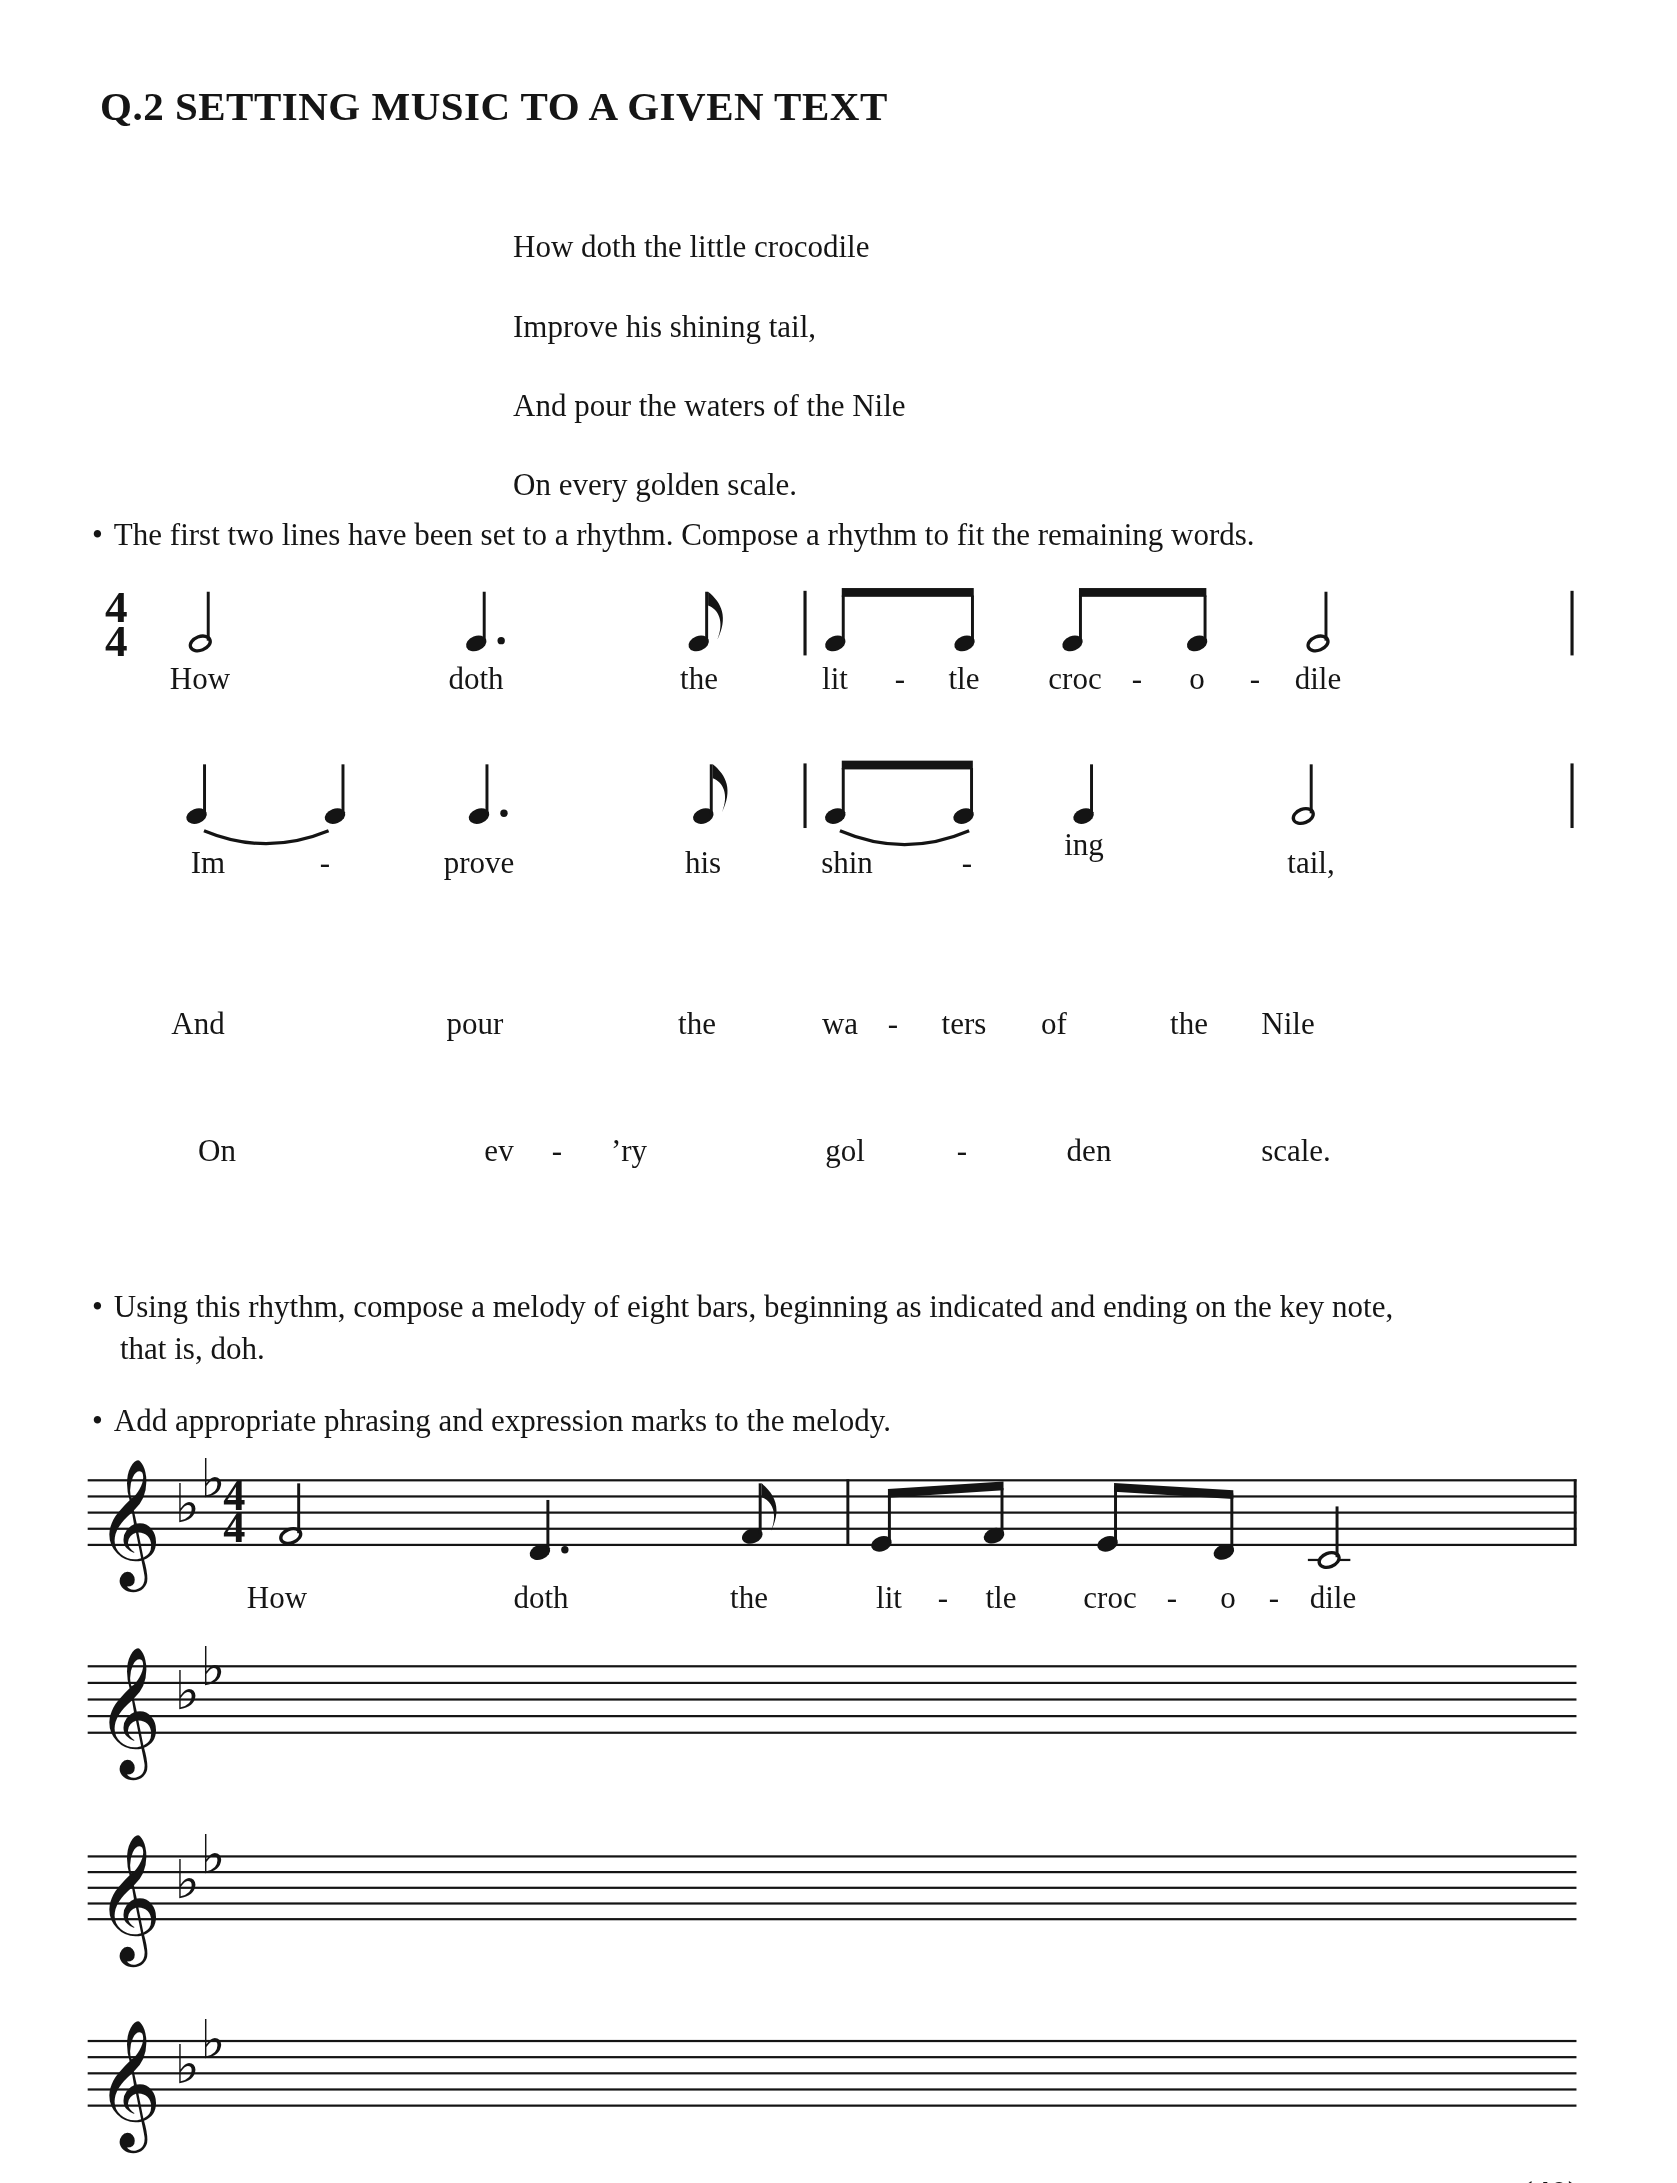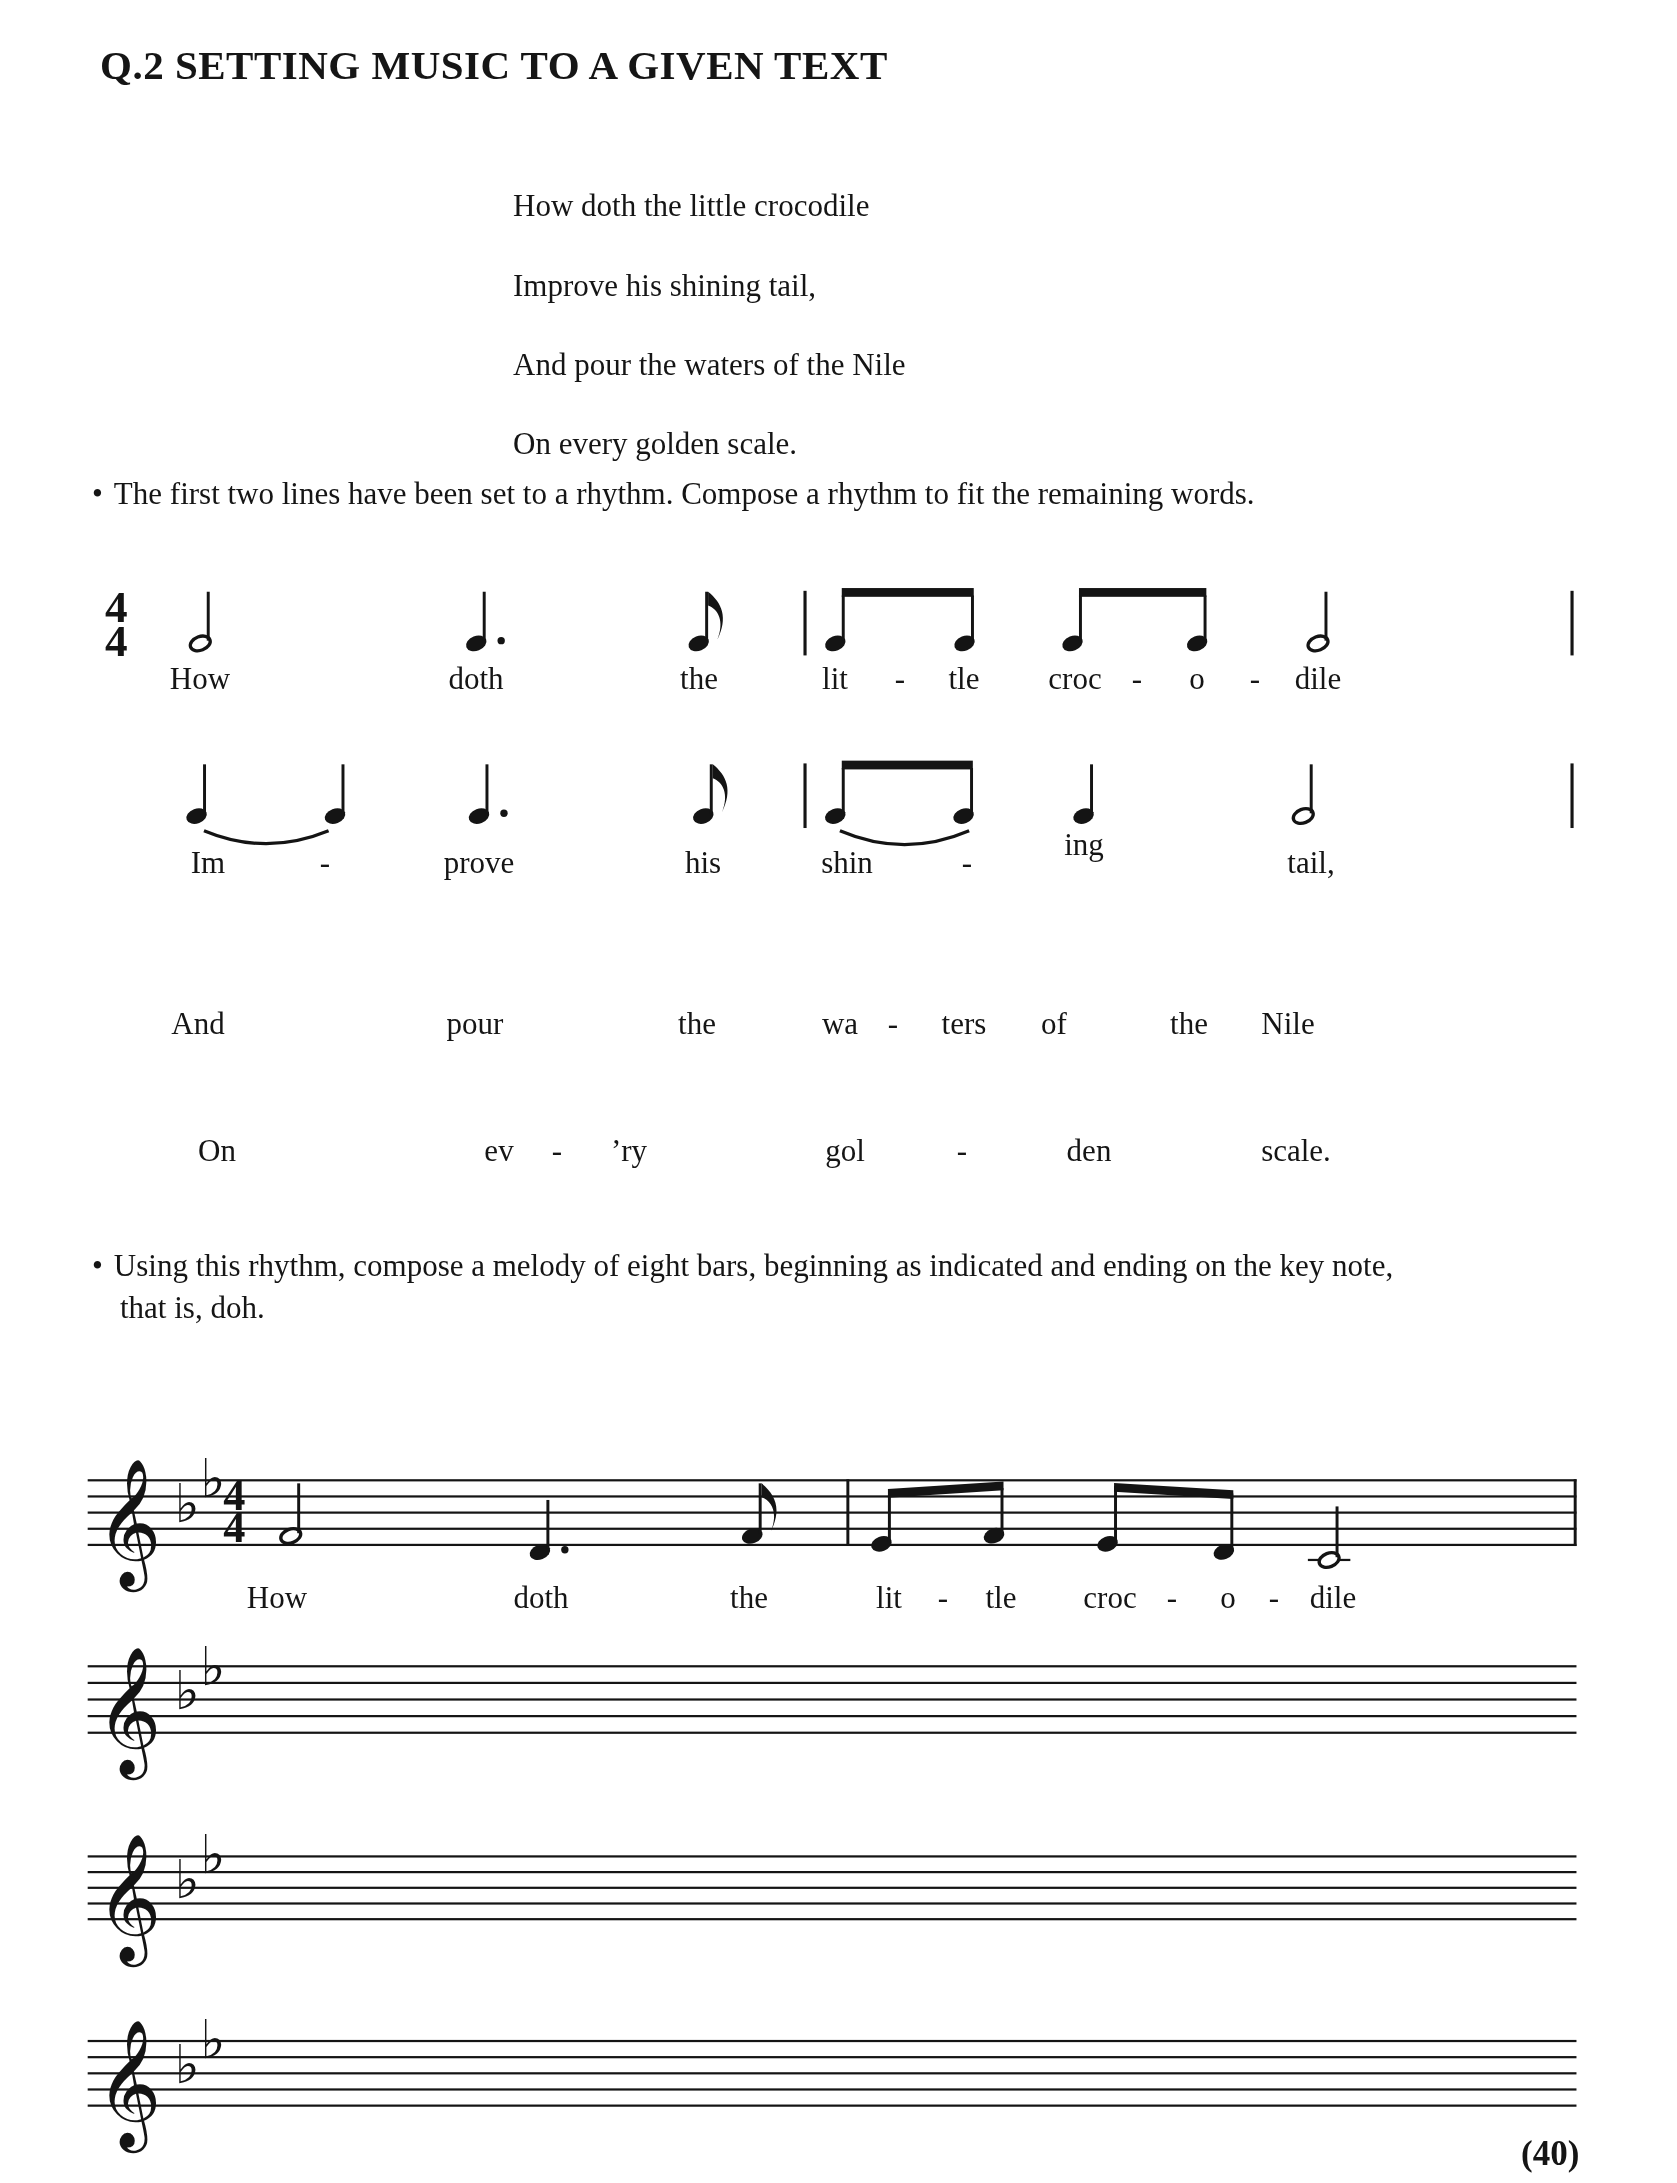--- a/index.html
+++ b/index.html
@@ -1,18 +1,18 @@
 <!DOCTYPE html>
 <html style="font-size:14.8px"><head>
 <meta charset="utf-8">
 <style>
   html,body{margin:0;padding:0;background:#fff;}
   .page{position:relative;width:1678px;height:2184px;background:#ffffff;
         font-family:"Liberation Serif",serif;color:#151515;overflow:hidden;}
-  .abs{position:absolute;white-space:nowrap;}
+  .abs{position:absolute;white-space:nowrap;margin-top:41px;}
   .title{font-size:41px;font-weight:bold;letter-spacing:0.5px;}
   .body-text{font-size:31px;}
   .poem-line{font-size:31px;}
   .bullet-line{font-size:31px;}
   .bullet-marker{margin-right:11px;}
   .syl{position:absolute;transform:translateX(-50%);font-size:31px;white-space:nowrap;}
   .mark{font-size:35px;font-weight:bold;}
   em{font-style:italic;}
   svg text{font-family:"DejaVu Sans",sans-serif;fill:#141414;}
   svg text.tsig{font-family:"Liberation Serif",serif;font-weight:bold;}
@@ -248,20 +248,23 @@
   <span class="syl" style="left:845px;top:1133px">gol</span>
   <span class="syl" style="left:962px;top:1133px">-</span>
   <span class="syl" style="left:1089px;top:1133px">den</span>
   <span class="syl" style="left:1296px;top:1133px">scale.</span>
 
   <div class="abs bullet-line" style="left:92px;top:1248px">
     <span class="bullet-marker">•</span><span>Using this rhythm, compose a melody of eight bars, beginning as indicated and ending on the key note,</span>
   </div>
   <div class="abs bullet-line" style="left:120px;top:1290px">that is, doh.</div>
 
+  <div class="abs bullet-line" style="left:92px;top:1362px">
+    <span class="bullet-marker">•</span><span>Add appropriate phrasing and expression marks to the melody.</span>
+  </div>
 
   <span class="syl" style="left:277px;top:1580px">How</span>
   <span class="syl" style="left:541px;top:1580px">doth</span>
   <span class="syl" style="left:749px;top:1580px">the</span>
   <span class="syl" style="left:889px;top:1580px">lit</span>
   <span class="syl" style="left:943px;top:1580px">-</span>
   <span class="syl" style="left:1001px;top:1580px">tle</span>
   <span class="syl" style="left:1110px;top:1580px">croc</span>
   <span class="syl" style="left:1172px;top:1580px">-</span>
   <span class="syl" style="left:1228px;top:1580px">o</span>

